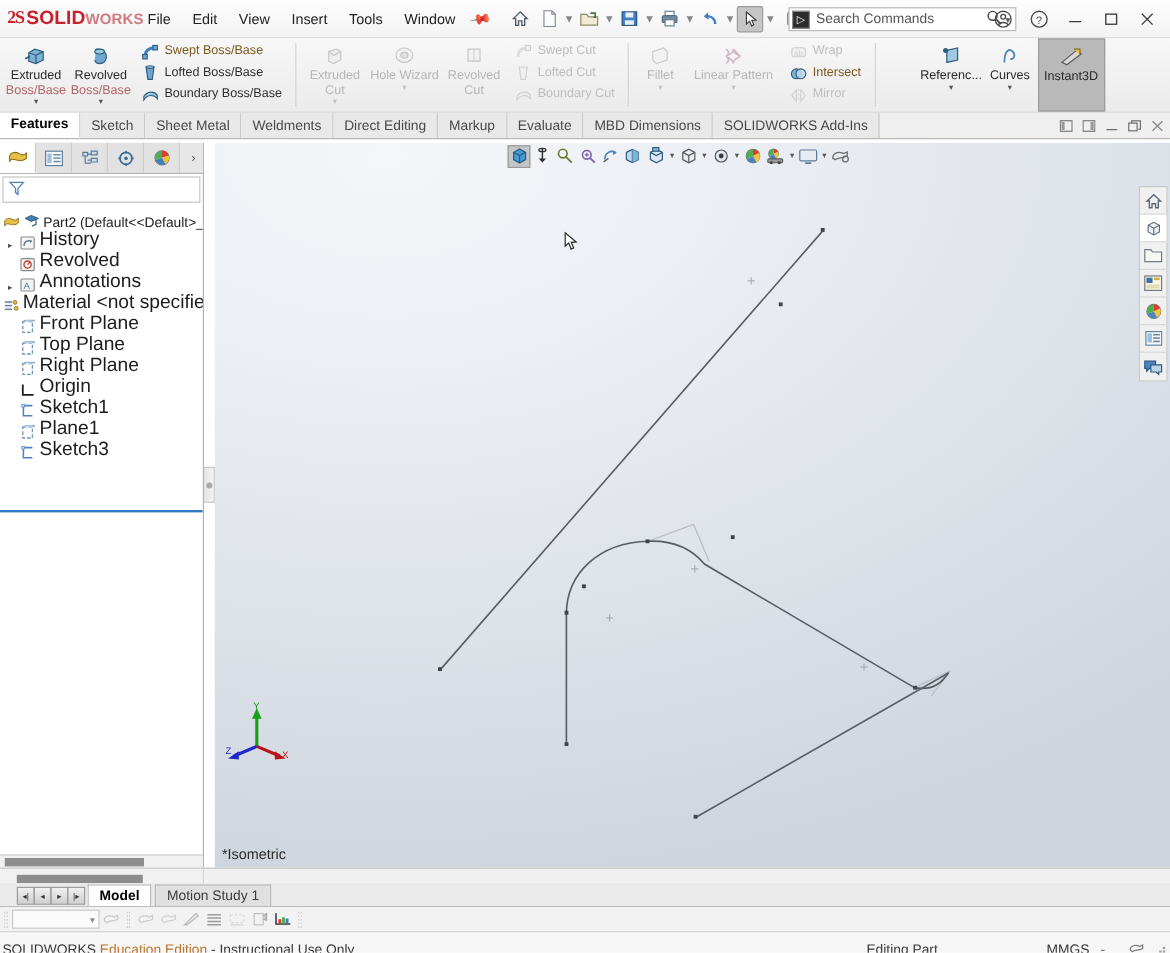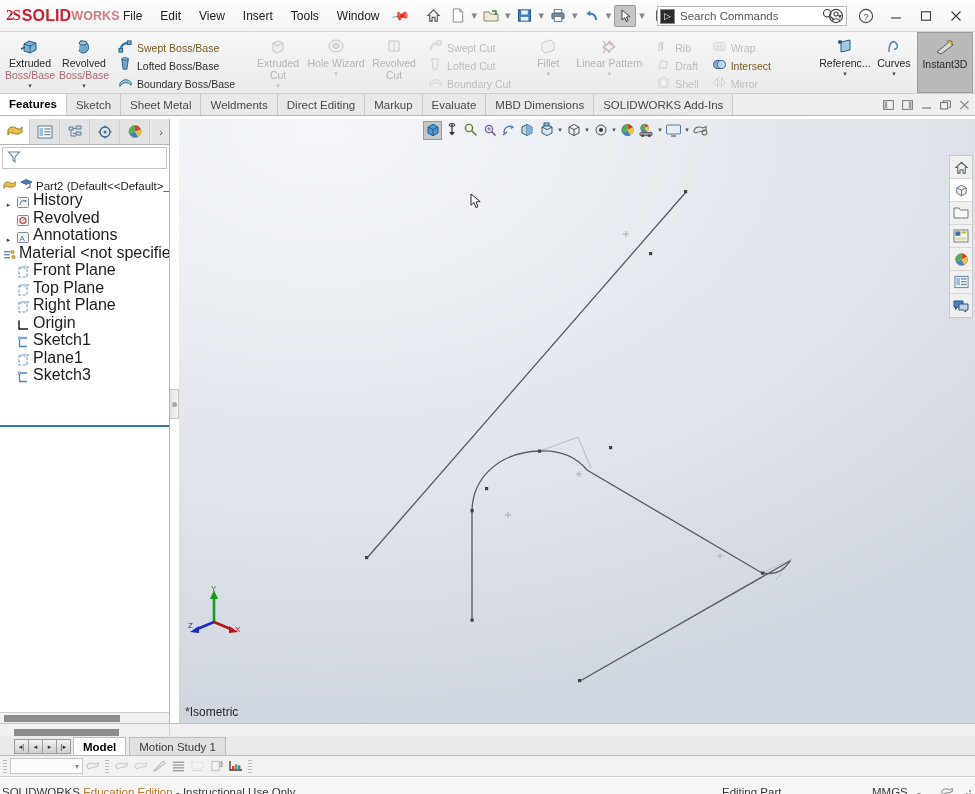--- a/index.html
+++ b/index.html
@@ -61,21 +61,21 @@
   .rsep { width:1px; background:#d4d4d4; margin:4px 2px; }
   .bigbtn {
     width:54px; display:flex; flex-direction:column; align-items:center; justify-content:flex-start;
     padding-top:4px; cursor:default; text-align:center; line-height:1.12;
   }
   .bigbtn .ic { height:22px; display:flex; align-items:center; justify-content:center; }
   .bigbtn .lb { font-size:10.5px; color:#2a2a2a; }
   .bigbtn.dim .lb { color:#b6b6b6; }
   .bigbtn .lb .rd { color:#b4656a; }
   .smallcol { display:flex; flex-direction:column; justify-content:center; padding:2px 2px;}
-  .smallbtn { display:flex; align-items:flex-end; height:18px; padding:0 4px; cursor:default; }
+  .smallbtn { display:flex; align-items:flex-start; height:18px; padding:0 4px; cursor:default; }
   .smallbtn .ic { width:17px; display:flex; align-items:center; justify-content:center;}
   .smallbtn .lb { font-size:10.5px; color:#2f2f2f; margin-left:3px; white-space:nowrap;}
   .smallbtn.dim .lb { color:#bdbdbd; }
   .smallbtn.acc .lb { color:#7a5a1e; }
   .bigbtn .cr { font-size:7px; color:#555; height:8px; }
   .bigbtn.dim .cr { color:#c3c3c3; }
   #instant3d { background:#b9b9b9; border:1px solid #9b9b9b; }
 
   
   #cmdtabs {
@@ -493,48 +493,20 @@
         <svg width="22" height="20" viewBox="0 0 22 20">
             <g fill="none" stroke="#d3b9c7" stroke-width="1.4">
               <path d="M5 4 C8 6 8 8 5 10 C8 8 11 8 11 4 C11 8 14 8 17 10 C14 8 14 6 11 4"></path>
               <path d="M5 16 C8 14 8 12 5 10 C8 12 11 12 11 16 C11 12 14 12 17 10"></path>
             </g>
           </svg>
       </div>
       <div class="lb">Linear Pattern</div>
       <div class="lb"></div>
       <div class="cr">▾</div>
-    </div>
-    <div class="smallcol">
-      <div class="smallbtn dim">
-        <div class="ic">
-          <svg width="15" height="15" viewBox="0 0 16 16">
-              <path d="M3 13 L3 5 L6 3 L6 11 Z" fill="#ededed" stroke="#cfcfcf"></path>
-              <path d="M7 12 L7 4 L9 3" fill="none" stroke="#cfcfcf"></path>
-            </svg>
-        </div>
-        <div class="lb">Rib</div>
-      </div>
-      <div class="smallbtn dim">
-        <div class="ic">
-          <svg width="15" height="15" viewBox="0 0 16 16">
-              <path d="M3 12 L5 4 L12 5 L11 12 Z" fill="#efefef" stroke="#cfcfcf"></path>
-            </svg>
-        </div>
-        <div class="lb">Draft</div>
-      </div>
-      <div class="smallbtn dim">
-        <div class="ic">
-          <svg width="15" height="15" viewBox="0 0 16 16">
-              <path d="M3 5 L8 2 L13 5 L13 12 L8 14 L3 12 Z" fill="none" stroke="#cfcfcf"></path>
-              <path d="M5 6 L8 4.5 L11 6 L11 11 L8 12.5 L5 11 Z" fill="#f2f2f2" stroke="#dadada"></path>
-            </svg>
-        </div>
-        <div class="lb">Shell</div>
-      </div>
     </div>
     <div class="smallcol">
       <div class="smallbtn dim">
         <div class="ic">
           <svg width="15" height="15" viewBox="0 0 16 16">
               <rect x="2" y="4" width="12" height="8" rx="2" fill="#f0f0f0" stroke="#cfcfcf"></rect>
               <text x="4" y="11" font-family="Liberation Sans" font-size="7" fill="#d0d0d0">ab</text>
             </svg>
         </div>
         <div class="lb">Wrap</div>

